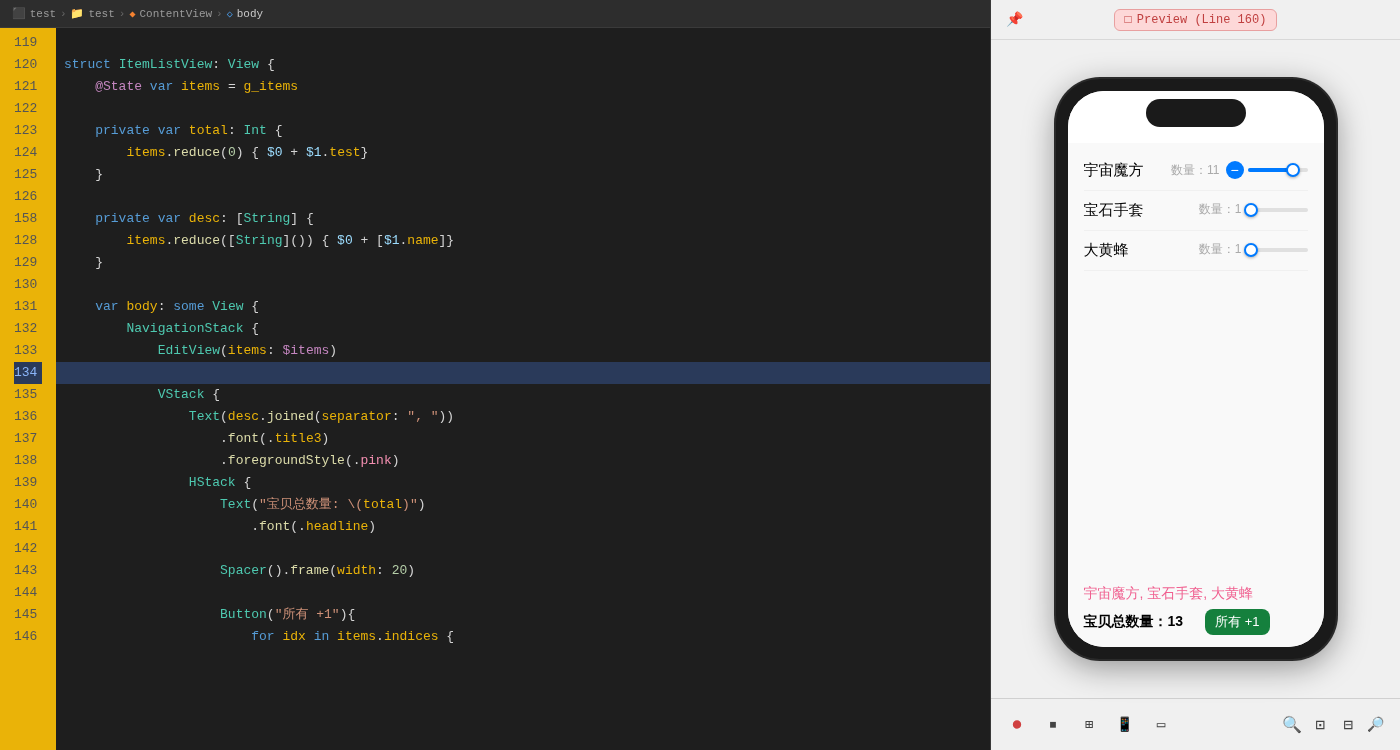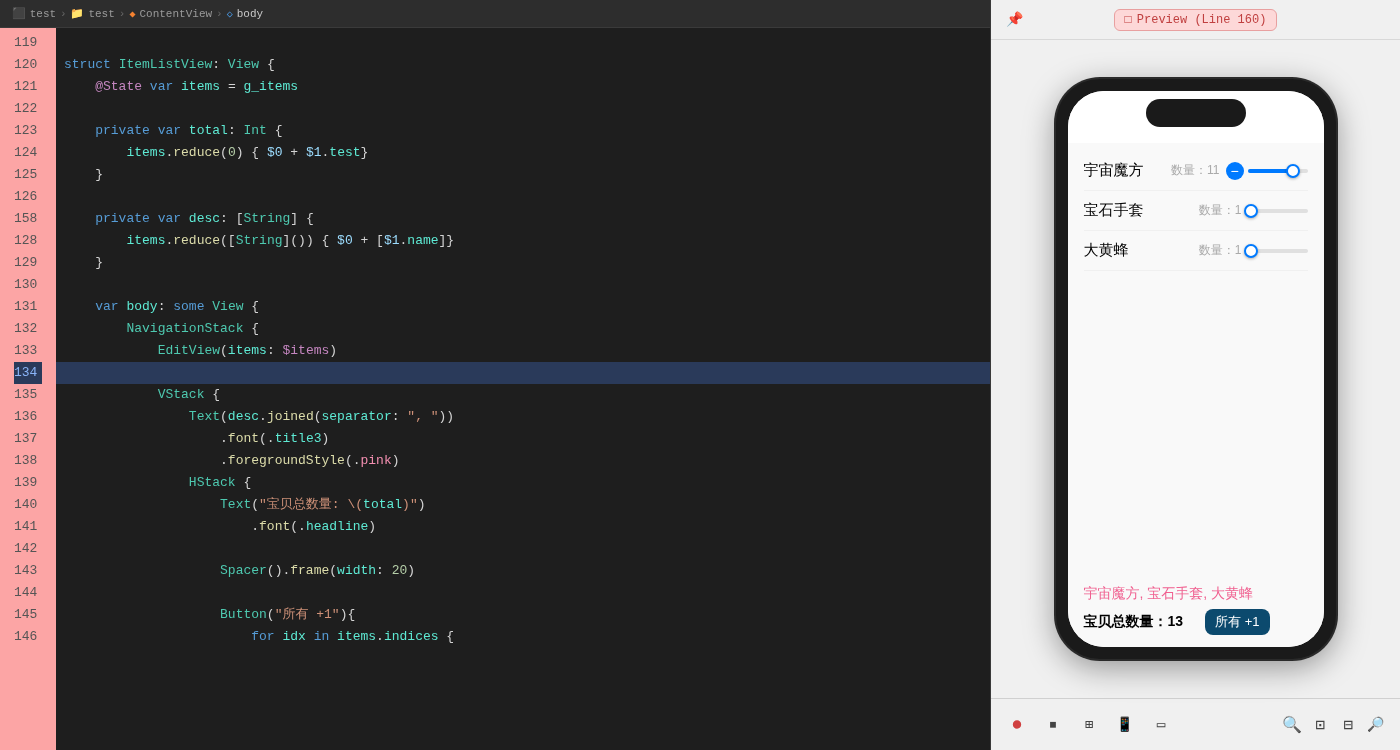--- a/index.html
+++ b/index.html
@@ -51,21 +51,21 @@
     }
 
     .code-area {
       flex: 1;
       overflow: hidden;
       display: flex;
     }
 
     .line-numbers {
       width: 56px;
-      background: #fca5a5;
+      background: #eab308;
       padding: 4px 14px;
       text-align: right;
       user-select: none;
       flex-shrink: 0;
     }
 
     .line-number {
       height: 22px;
       padding-right: 16px;
       font-size: 13px;
@@ -96,21 +96,21 @@
     .code-line.active-line {
       background: #2a3a5a;
     }
 
     
     .kw { color: #569cd6; }       
     .kw2 { color: #c586c0; }      
     .type { color: #4ec9b0; }     
     .func { color: #dcdcaa; }     
     .string { color: #ce9178; }   
-    .param { color: #5eead4; }    
+    .param { color: #eab308; }    
     .num { color: #b5cea8; }  
     .pink { color: #f48fb1; }       
     .plain { color: #d4d4d4; }
     .struct-name { color: #4ec9b0; }
     .dollar { color: #9cdcfe; }
 
     
     .preview-panel {
       width: 410px;
       height: 750px;
@@ -211,21 +211,21 @@
     .phone-list-area {
       flex: 1;
       padding: 8px 16px;
       display: flex;
       flex-direction: column;
       gap: 0;
     }
 
     .phone-list-item {
       display: flex;
-      align-items: center;
+      align-items: flex-start;
       justify-content: space-between;
       padding: 10px 0;
       border-bottom: 1px solid #f0f0f0;
     }
 
     .item-name {
       font-size: 15px;
       color: #000;
       font-family: -apple-system, sans-serif;
     }
@@ -311,21 +311,21 @@
     }
 
     .phone-total-text {
       font-size: 14px;
       font-weight: 600;
       color: #000;
       font-family: -apple-system, sans-serif;
     }
 
     .phone-button {
-      background: #0c4a6e;
+      background: #15803d;
       color: white;
       border-radius: 8px;
       padding: 4px 10px;
       font-size: 13px;
       font-family: -apple-system, sans-serif;
       font-weight: 500;
     }
 
     
     .preview-toolbar {

